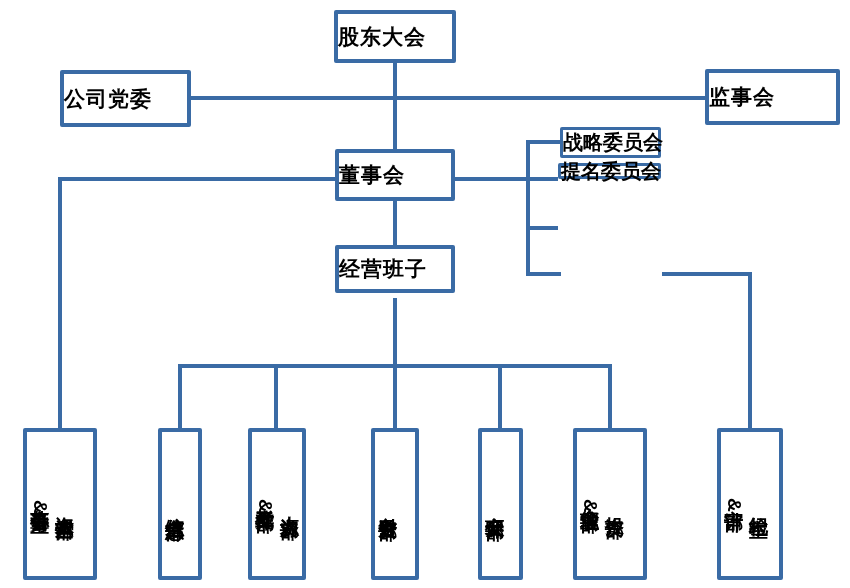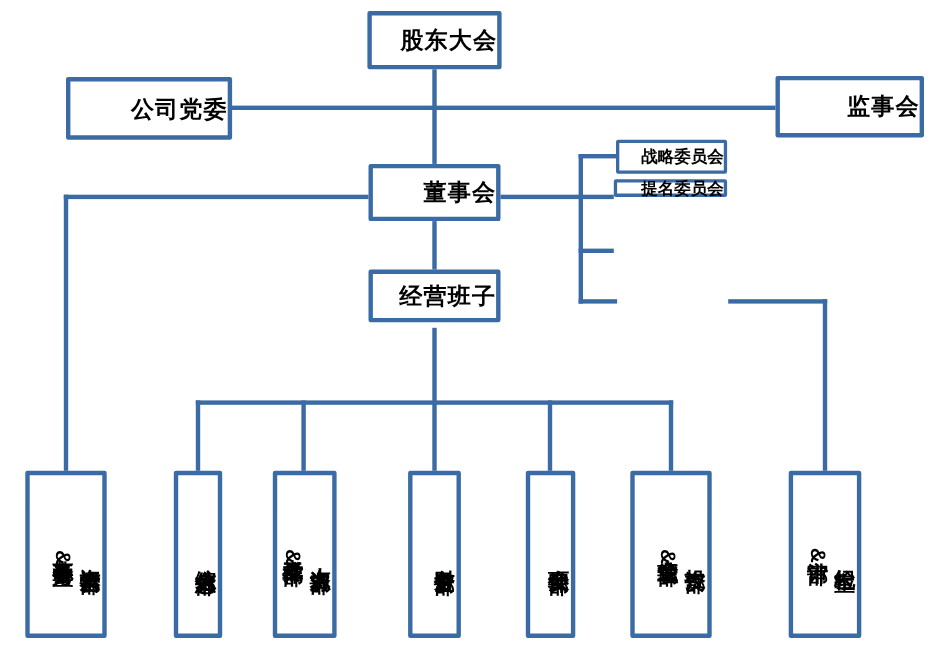--- a/index.html
+++ b/index.html
@@ -14,32 +14,32 @@
     overflow: hidden;
   }
   .node {
     position: absolute;
     box-sizing: border-box;
     background: #ffffff;
     border: 4px solid var(--accent, #3a6ba5);
     border-radius: 2px;
     display: flex;
     align-items: center;
-    justify-content: flex-end;
+    justify-content: flex-start;
     z-index: 2;
   }
   .node.committee { border-width: 3px; }
   .label-h {
     font-size: 21px;
     font-weight: 600;
     letter-spacing: 1px;
     white-space: nowrap;
   }
   .committee .label-h {
-    font-size: 15px;
+    font-size: 20px;
     letter-spacing: 0;
   }
   .label-v {
     writing-mode: vertical-lr;
     text-orientation: mixed;
     white-space: pre-line;
     font-size: 19px;
     font-weight: 600;
     line-height: 1.3;
     letter-spacing: 1px;
@@ -73,21 +73,21 @@
   <div class="line" style="left:748px;top:272px;width:4px;height:156px"></div>
   <div class="line" style="left:178px;top:364px;width:434px;height:4px"></div>
   <div class="line" style="left:178px;top:364px;width:4px;height:64px"></div>
   <div class="line" style="left:274px;top:364px;width:4px;height:64px"></div>
   <div class="line" style="left:498px;top:364px;width:4px;height:64px"></div>
   <div class="line" style="left:608px;top:364px;width:4px;height:64px"></div>
 
   <div class="node" style="left:334px;top:10px;width:122px;height:53px">
     <span class="label-h">股东大会</span>
   </div>
-  <div class="node" style="left:60px;top:70px;width:151px;height:57px">
+  <div class="node" style="left:60px;top:70px;width:131px;height:57px">
     <span class="label-h">公司党委</span>
   </div>
   <div class="node" style="left:335px;top:149px;width:120px;height:52px">
     <span class="label-h">董事会</span>
   </div>
 
   <div class="node" style="left:705px;top:69px;width:135px;height:56px">
     <span class="label-h">监事会</span>
   </div>
   <div class="node" style="left:335px;top:245px;width:120px;height:48px">

